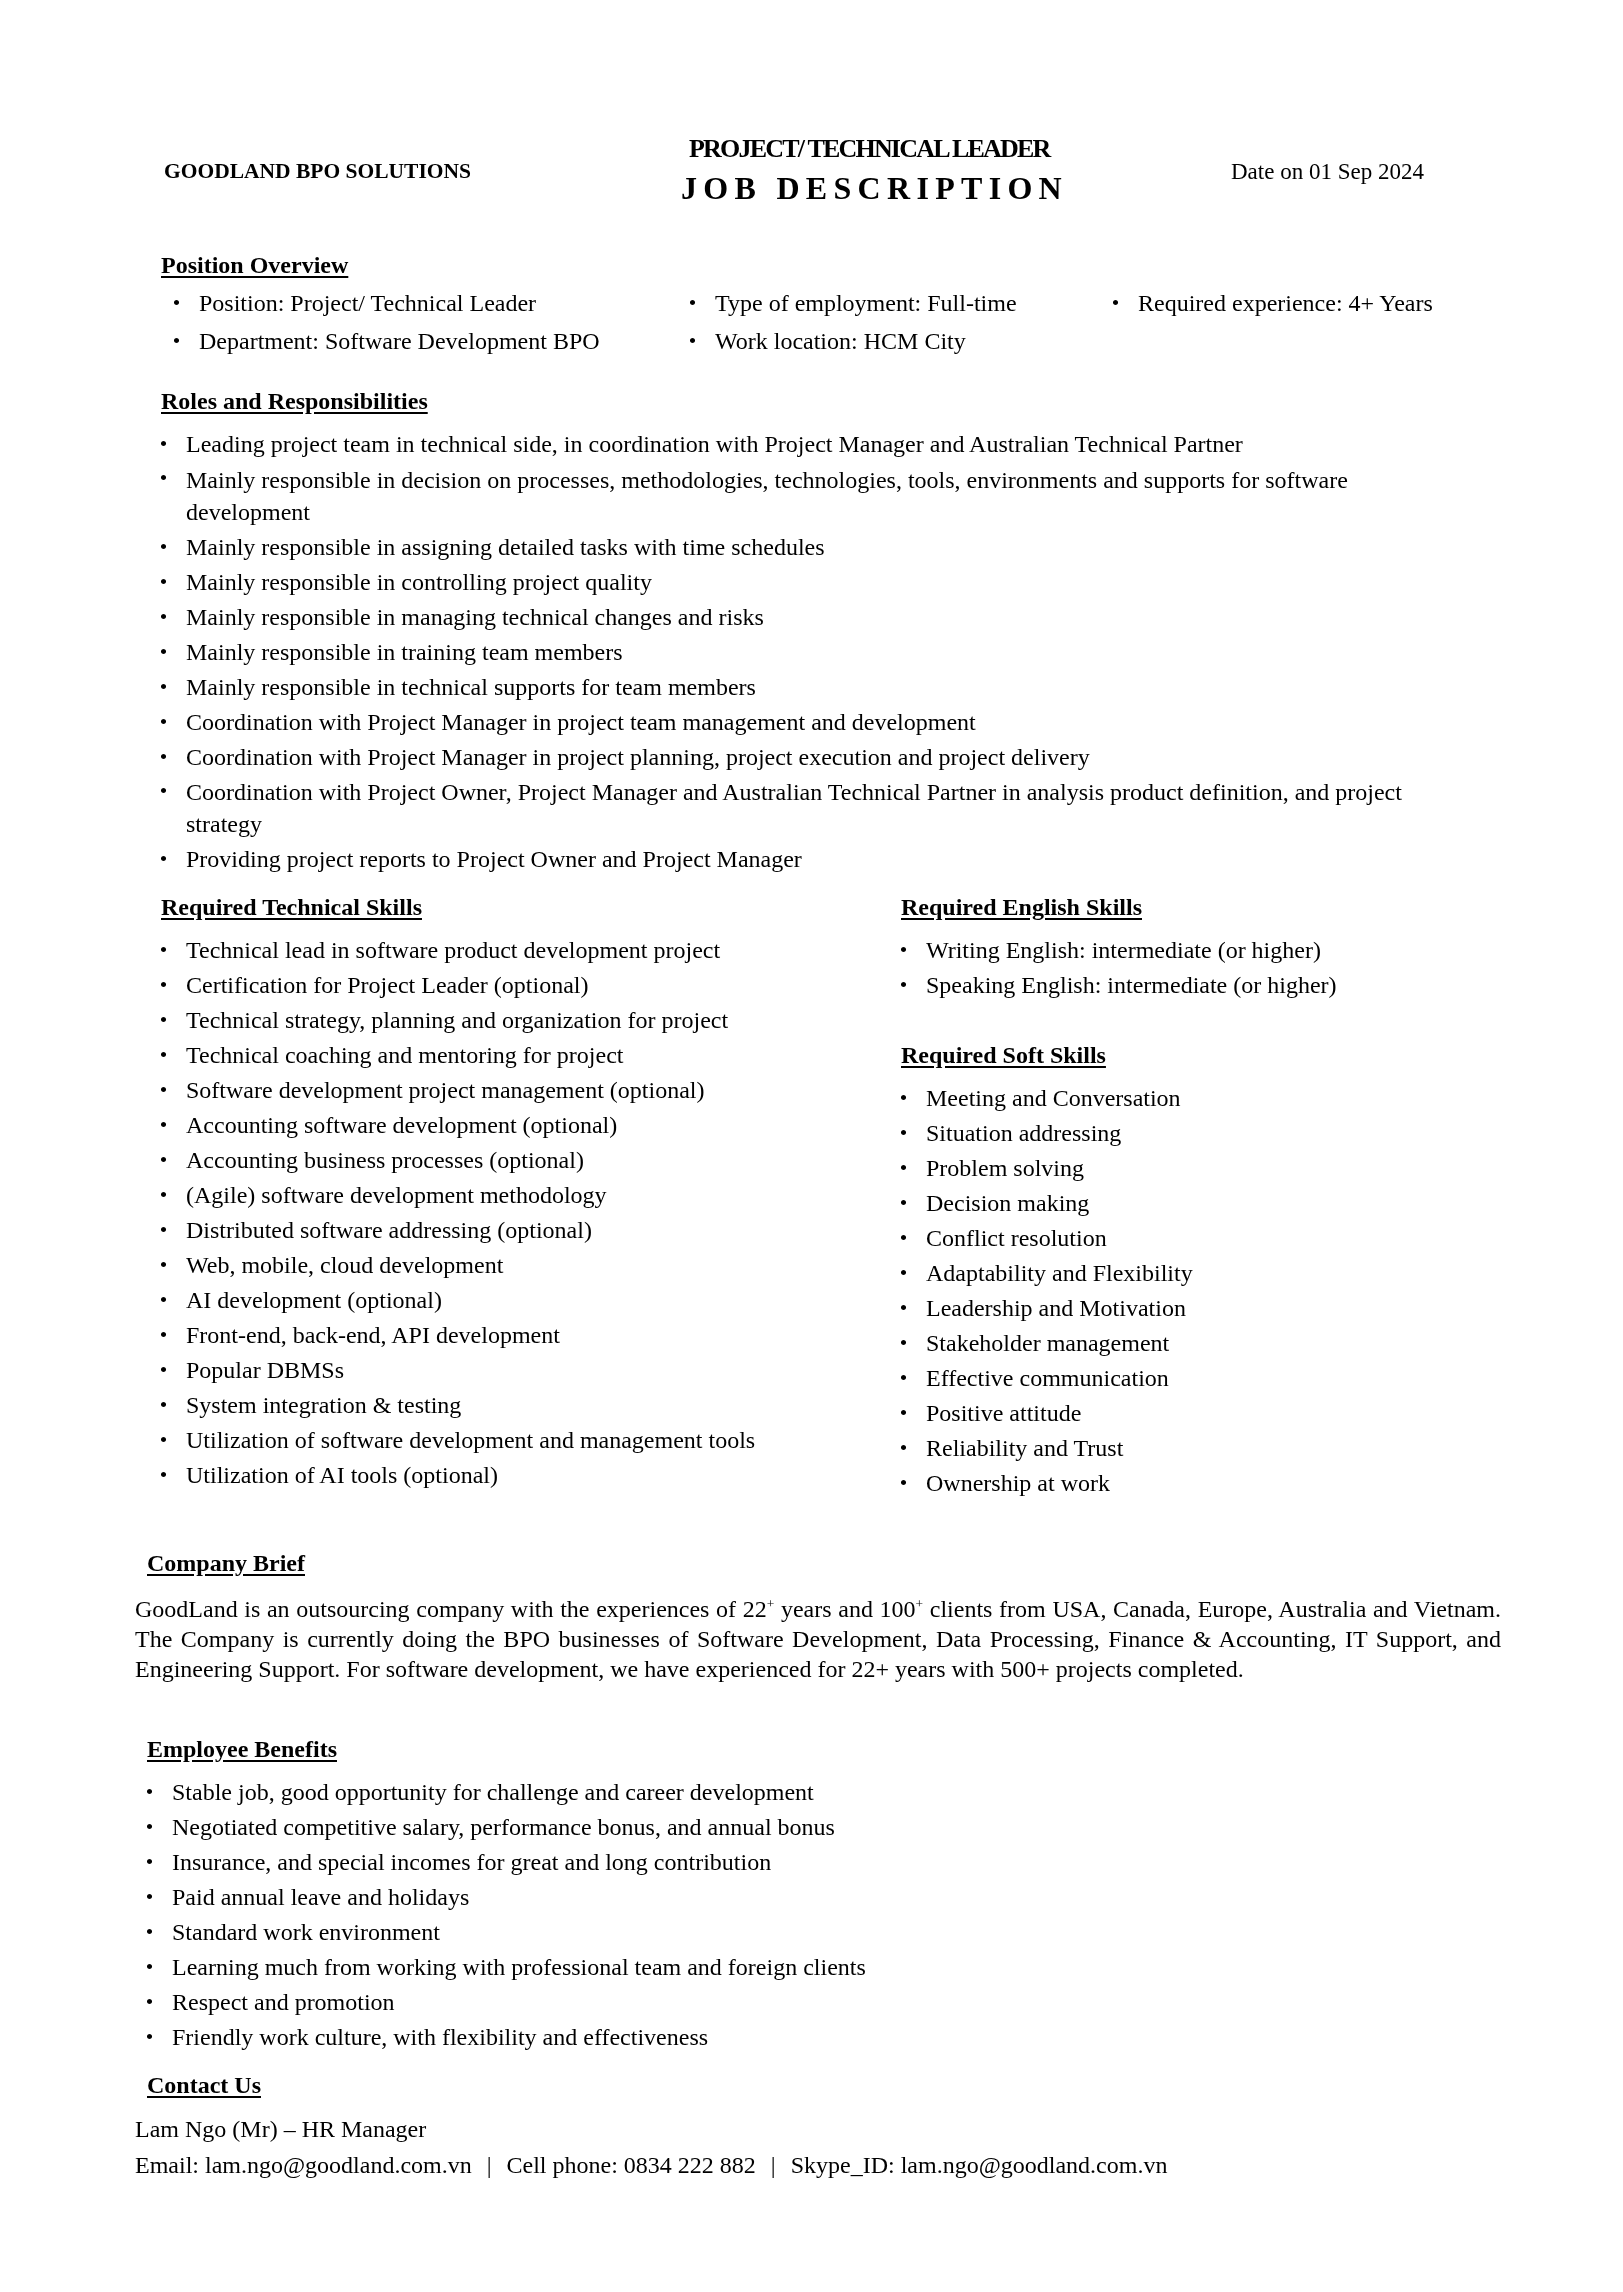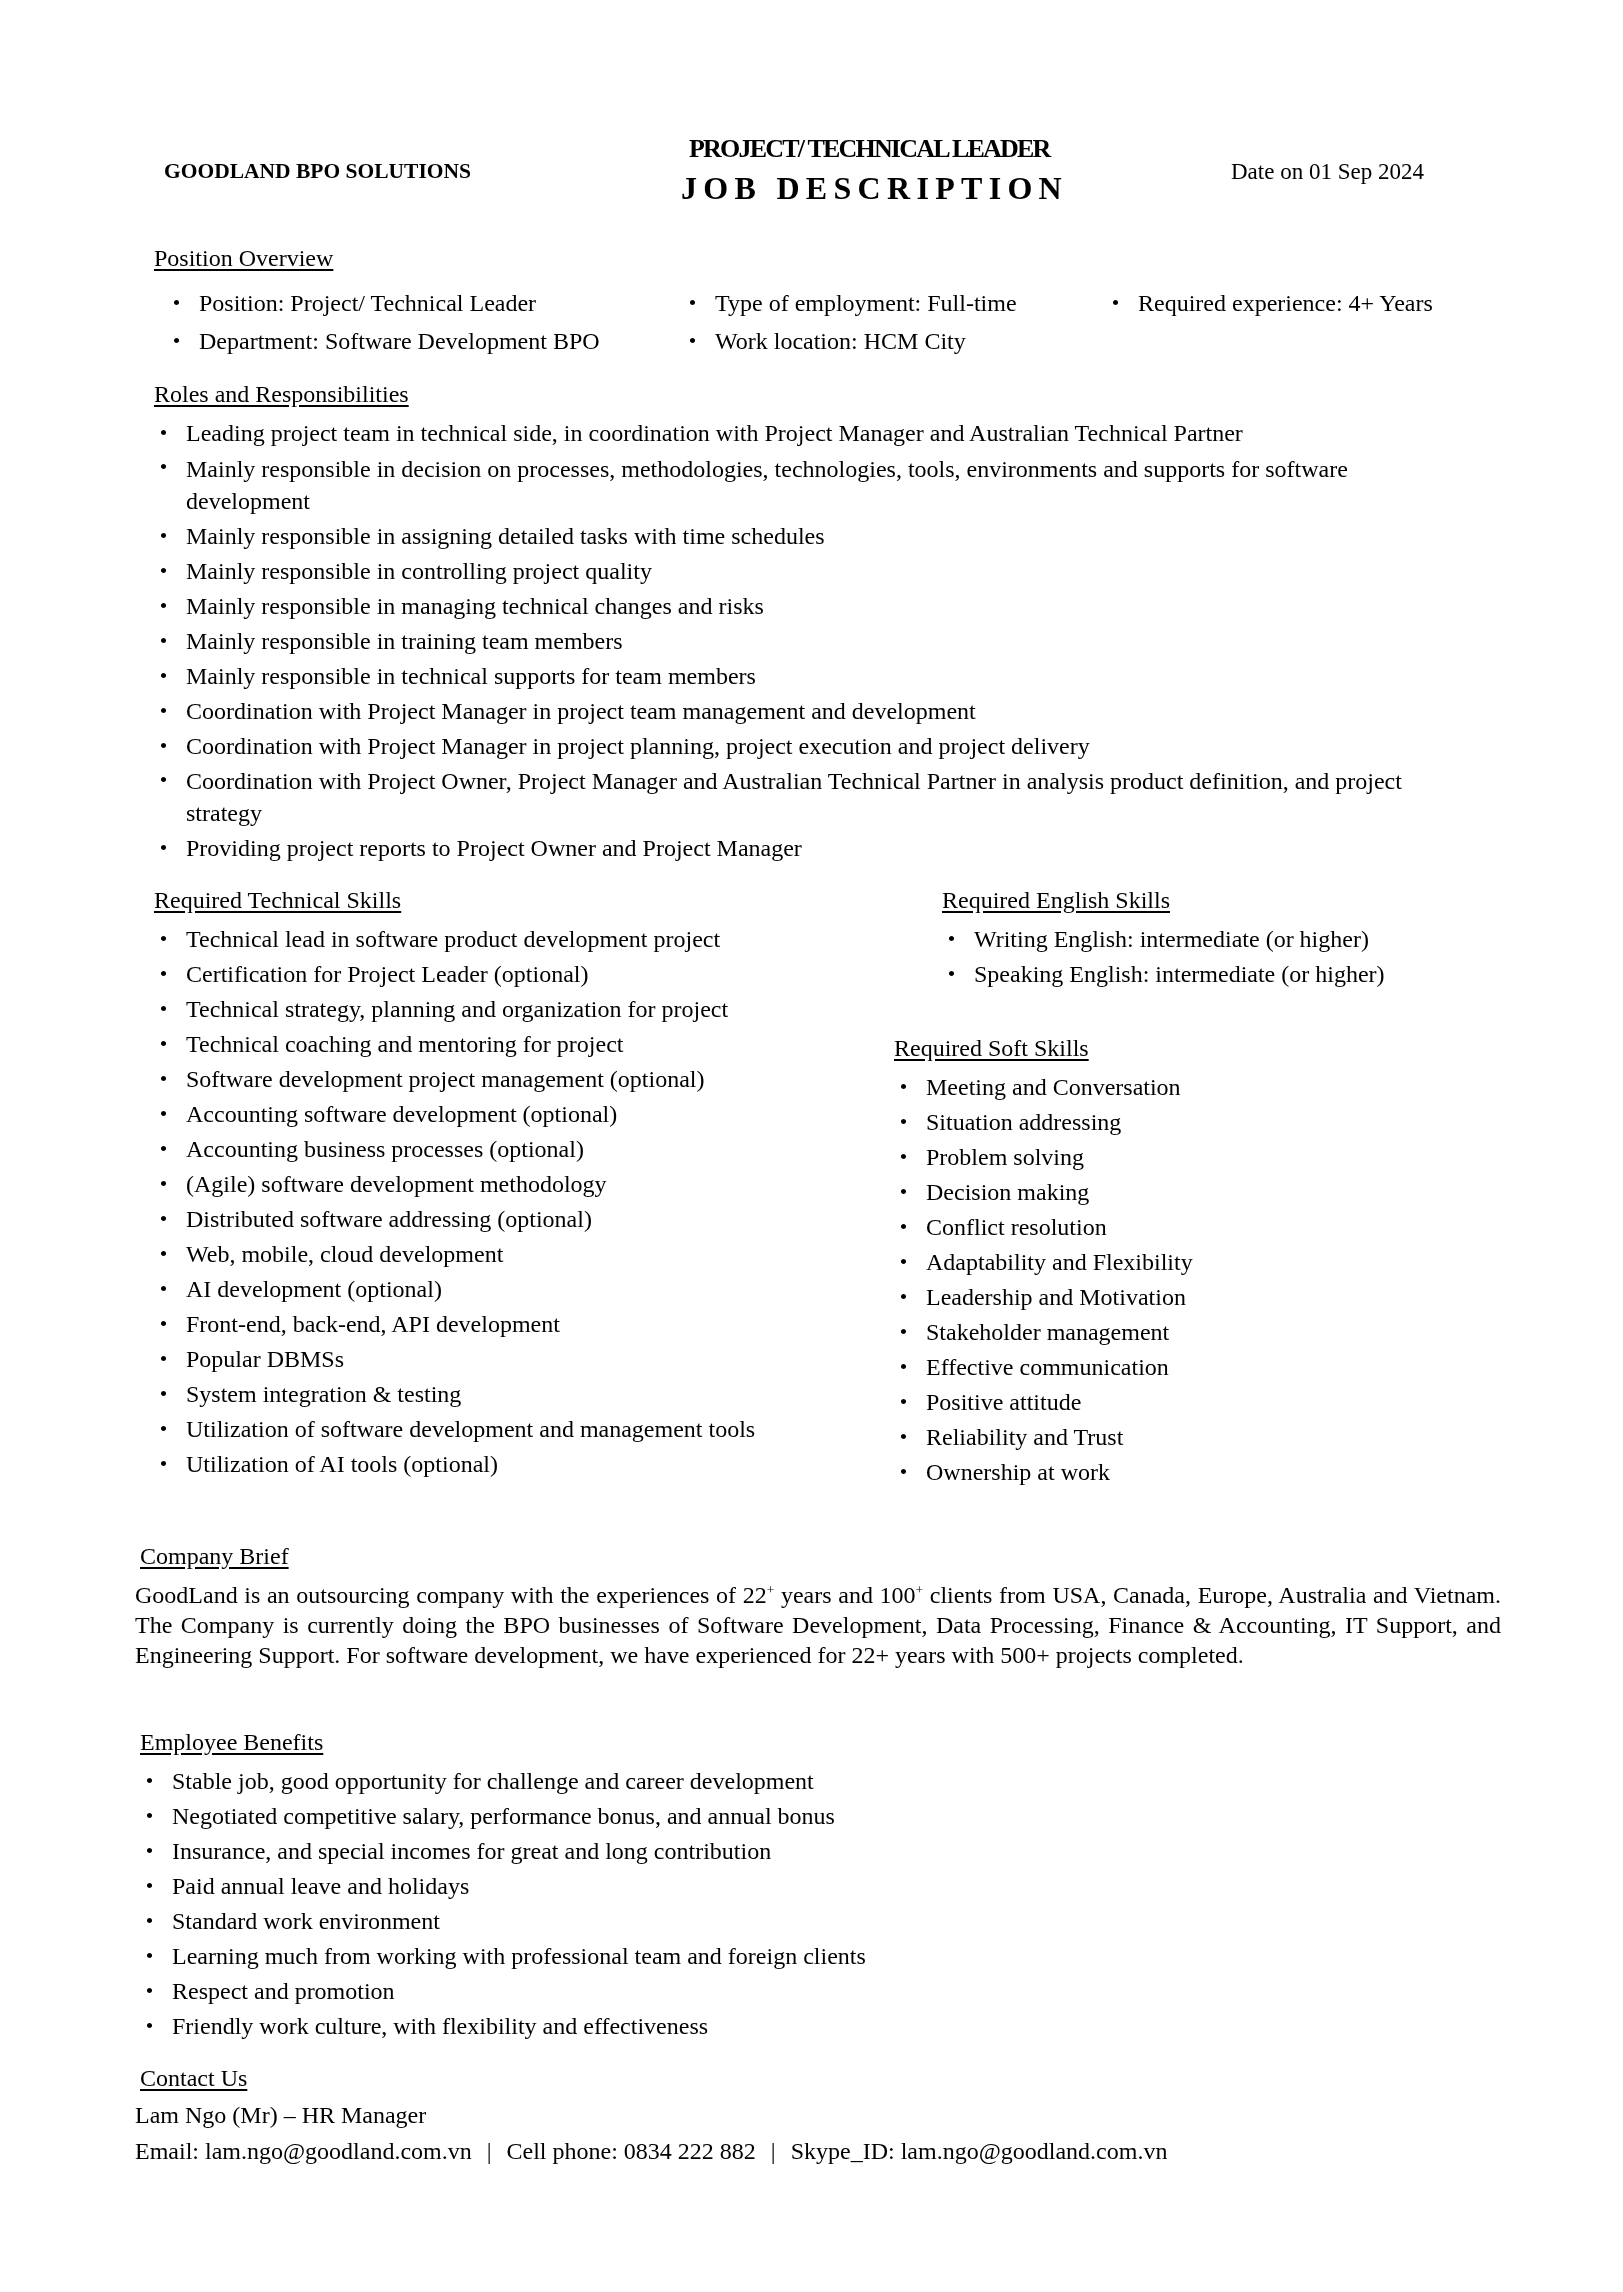--- a/index.html
+++ b/index.html
@@ -3,31 +3,31 @@
   <meta charset="utf-8">
   <style>
     html, body { margin: 0; padding: 0; background: #ffffff; }
     body { width: 1624px; height: 2293px; position: relative; overflow: hidden;
       font-family: "Liberation Serif", "DejaVu Serif", serif; color: #000; font-size: 24px; }
     .abs { position: absolute; }
     .company { left: 164px; top: 159px; font-weight: bold; font-size: 21.5px; }
     .title1 { left: 689px; top: 134px; font-weight: bold; font-size: 26px; letter-spacing: -1.8px; }
     .title2 { left: 681px; top: 170px; font-weight: bold; font-size: 32px; letter-spacing: 6.3px; }
     .date { left: 1231px; top: 159px; font-size: 23px; }
-    h2 { margin: 5px; font-size: 24px; font-weight: normal; text-decoration: underline; text-underline-offset: 2.7px; }
+    h2 { margin: 12px; font-size: 24px; font-weight: bold; text-decoration: underline; text-underline-offset: 2.7px; }
     ul { margin: 8px; padding: 0; list-style: none; }
     li { position: relative; padding-left: 29px; line-height: 35px; }
     li::before { content: "\2022"; position: absolute; left: 2.7px; top: 0; font-size: 21.5px; }
     .ov-col { top: 276px; }
     .ov-col li { line-height: 38px; padding-left: 29px; }
     #roles { left: 149px; top: 376px; width: 1299px; }
     #roles li { line-height: 35px; }
     #roles li.wrap { line-height: 32px; padding-top: 1.8px; padding-bottom: 1.8px; }
     #tech { left: 149px; top: 882px; width: 716px; }
-    #eng { left: 937px; top: 882px; width: 582px; }
+    #eng { left: 889px; top: 882px; width: 582px; }
     #soft { left: 889px; top: 1030px; width: 582px; }
     #brief { left: 135px; top: 1538px; width: 1366px; }
     #brief p { margin: 5.4px 0 0 0; line-height: 30px; text-align: justify; }
     #benefits { left: 135px; top: 1724px; width: 1254px; }
     #benefits li { padding-left: 29px; }
     #contact { left: 135px; top: 2060px; width: 1343px; }
     #contact .line { line-height: 36px; }
     sup { font-size: 13.4px; }
     .sep { display: inline-block; margin: 0 9px; }
   </style>

